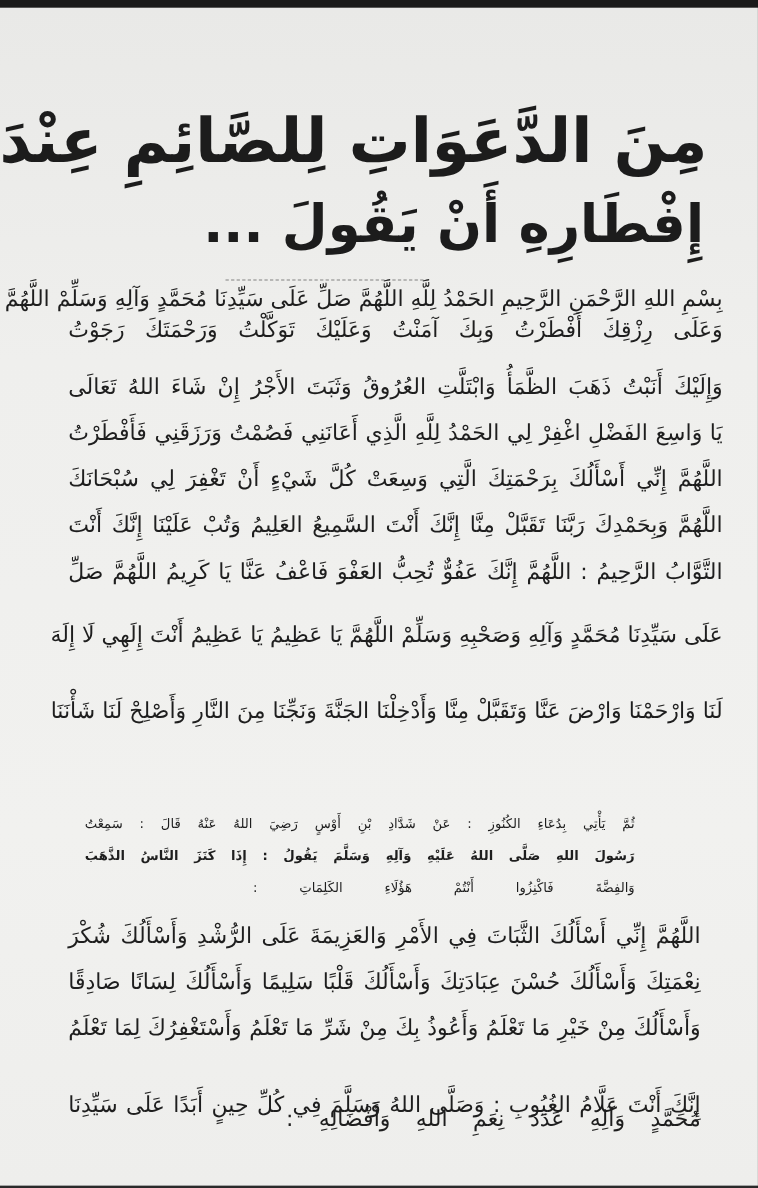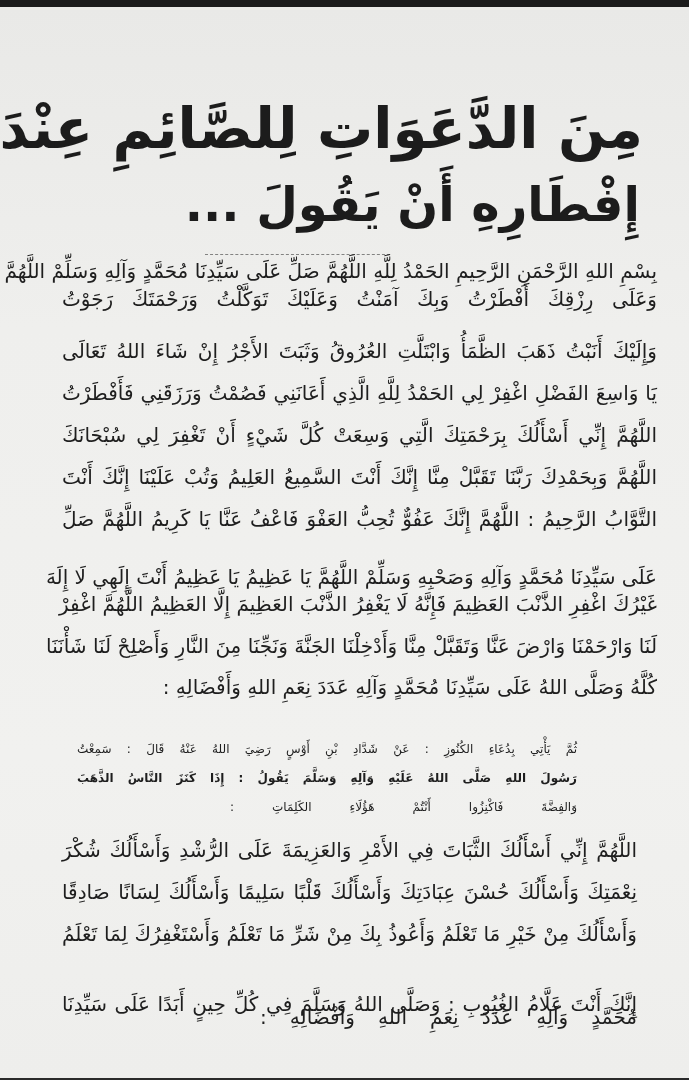--- a/index.html
+++ b/index.html
@@ -97,23 +97,21 @@
   <div class="rule"></div>
 
   <div class="body-line full" style="top:245px;">بِسْمِ اللهِ الرَّحْمَنِ الرَّحِيمِ الحَمْدُ لِلَّهِ اللَّهُمَّ صَلِّ عَلَى سَيِّدِنَا مُحَمَّدٍ وَآلِهِ وَسَلِّمْ اللَّهُمَّ لَكَ صُمْتُ</div>
   <div class="body-line full" style="top:273px;">وَعَلَى رِزْقِكَ أَفْطَرْتُ وَبِكَ آمَنْتُ وَعَلَيْكَ تَوَكَّلْتُ وَرَحْمَتَكَ رَجَوْتُ</div>
   <div class="body-line full" style="top:325px;">وَإِلَيْكَ أَنَبْتُ ذَهَبَ الظَّمَأُ وَابْتَلَّتِ العُرُوقُ وَثَبَتَ الأَجْرُ إِنْ شَاءَ اللهُ تَعَالَى</div>
   <div class="body-line full" style="top:367px;">يَا وَاسِعَ الفَضْلِ اغْفِرْ لِي الحَمْدُ لِلَّهِ الَّذِي أَعَانَنِي فَصُمْتُ وَرَزَقَنِي فَأَفْطَرْتُ</div>
   <div class="body-line full" style="top:409px;">اللَّهُمَّ إِنِّي أَسْأَلُكَ بِرَحْمَتِكَ الَّتِي وَسِعَتْ كُلَّ شَيْءٍ أَنْ تَغْفِرَ لِي سُبْحَانَكَ</div>
   <div class="body-line full" style="top:451px;">اللَّهُمَّ وَبِحَمْدِكَ رَبَّنَا تَقَبَّلْ مِنَّا إِنَّكَ أَنْتَ السَّمِيعُ العَلِيمُ وَتُبْ عَلَيْنَا إِنَّكَ أَنْتَ</div>
   <div class="body-line full" style="top:493px;">التَّوَّابُ الرَّحِيمُ : اللَّهُمَّ إِنَّكَ عَفُوٌّ تُحِبُّ العَفْوَ فَاعْفُ عَنَّا يَا كَرِيمُ اللَّهُمَّ صَلِّ</div>
   <div class="body-line full" style="top:535px;margin-top:16px;">عَلَى سَيِّدِنَا مُحَمَّدٍ وَآلِهِ وَصَحْبِهِ وَسَلِّمْ اللَّهُمَّ يَا عَظِيمُ يَا عَظِيمُ أَنْتَ إِلَهِي لَا إِلَهَ</div>
-  <div class="body-line full" style="top:578px;">غَيْرُكَ اغْفِرِ الذَّنْبَ العَظِيمَ فَإِنَّهُ لَا يَغْفِرُ الذَّنْبَ العَظِيمَ إِلَّا العَظِيمُ اللَّهُمَّ اغْفِرْ</div>
   <div class="body-line full" style="top:620px;">لَنَا وَارْحَمْنَا وَارْضَ عَنَّا وَتَقَبَّلْ مِنَّا وَأَدْخِلْنَا الجَنَّةَ وَنَجِّنَا مِنَ النَّارِ وَأَصْلِحْ لَنَا شَأْنَنَا</div>
-  <div class="body-line full" style="top:661px; left:190px; width:467px;">كُلَّهُ وَصَلَّى اللهُ عَلَى سَيِّدِنَا مُحَمَّدٍ وَآلِهِ عَدَدَ نِعَمِ اللهِ وَأَفْضَالِهِ :</div>
 
   <div class="body-line small small-full" style="top:728px;">ثُمَّ يَأْتِي بِدُعَاءِ الكُنُوزِ : عَنْ شَدَّادِ بْنِ أَوْسٍ رَضِيَ اللهُ عَنْهُ قَالَ : سَمِعْتُ</div>
   <div class="body-line small small-full" style="top:757px;font-weight:bold;">رَسُولَ اللهِ صَلَّى اللهُ عَلَيْهِ وَآلِهِ وَسَلَّمَ يَقُولُ : إِذَا كَنَزَ النَّاسُ الذَّهَبَ</div>
   <div class="body-line small" style="top:786px; left:230px; width:347px;">وَالفِضَّةَ فَاكْنِزُوا أَنْتُمْ هَؤُلَاءِ الكَلِمَاتِ :</div>
 
   <div class="body-line full" style="top:824px; left:62px; width:575px;">اللَّهُمَّ إِنِّي أَسْأَلُكَ الثَّبَاتَ فِي الأَمْرِ وَالعَزِيمَةَ عَلَى الرُّشْدِ وَأَسْأَلُكَ شُكْرَ</div>
   <div class="body-line full" style="top:866px; left:62px; width:575px;">نِعْمَتِكَ وَأَسْأَلُكَ حُسْنَ عِبَادَتِكَ وَأَسْأَلُكَ قَلْبًا سَلِيمًا وَأَسْأَلُكَ لِسَانًا صَادِقًا</div>
   <div class="body-line full" style="top:908px; left:62px; width:575px;">وَأَسْأَلُكَ مِنْ خَيْرِ مَا تَعْلَمُ وَأَعُوذُ بِكَ مِنْ شَرِّ مَا تَعْلَمُ وَأَسْتَغْفِرُكَ لِمَا تَعْلَمُ</div>
   <div class="body-line full" style="top:950px; left:62px; width:575px;margin-top:28px;">إِنَّكَ أَنْتَ عَلَّامُ الغُيُوبِ : وَصَلَّى اللهُ وَسَلَّمَ فِي كُلِّ حِينٍ أَبَدًا عَلَى سَيِّدِنَا</div>
   <div class="body-line full" style="top:991px; left:260px; width:377px;">مُحَمَّدٍ وَآلِهِ عَدَدَ نِعَمِ اللهِ وَأَفْضَالِهِ :</div>

